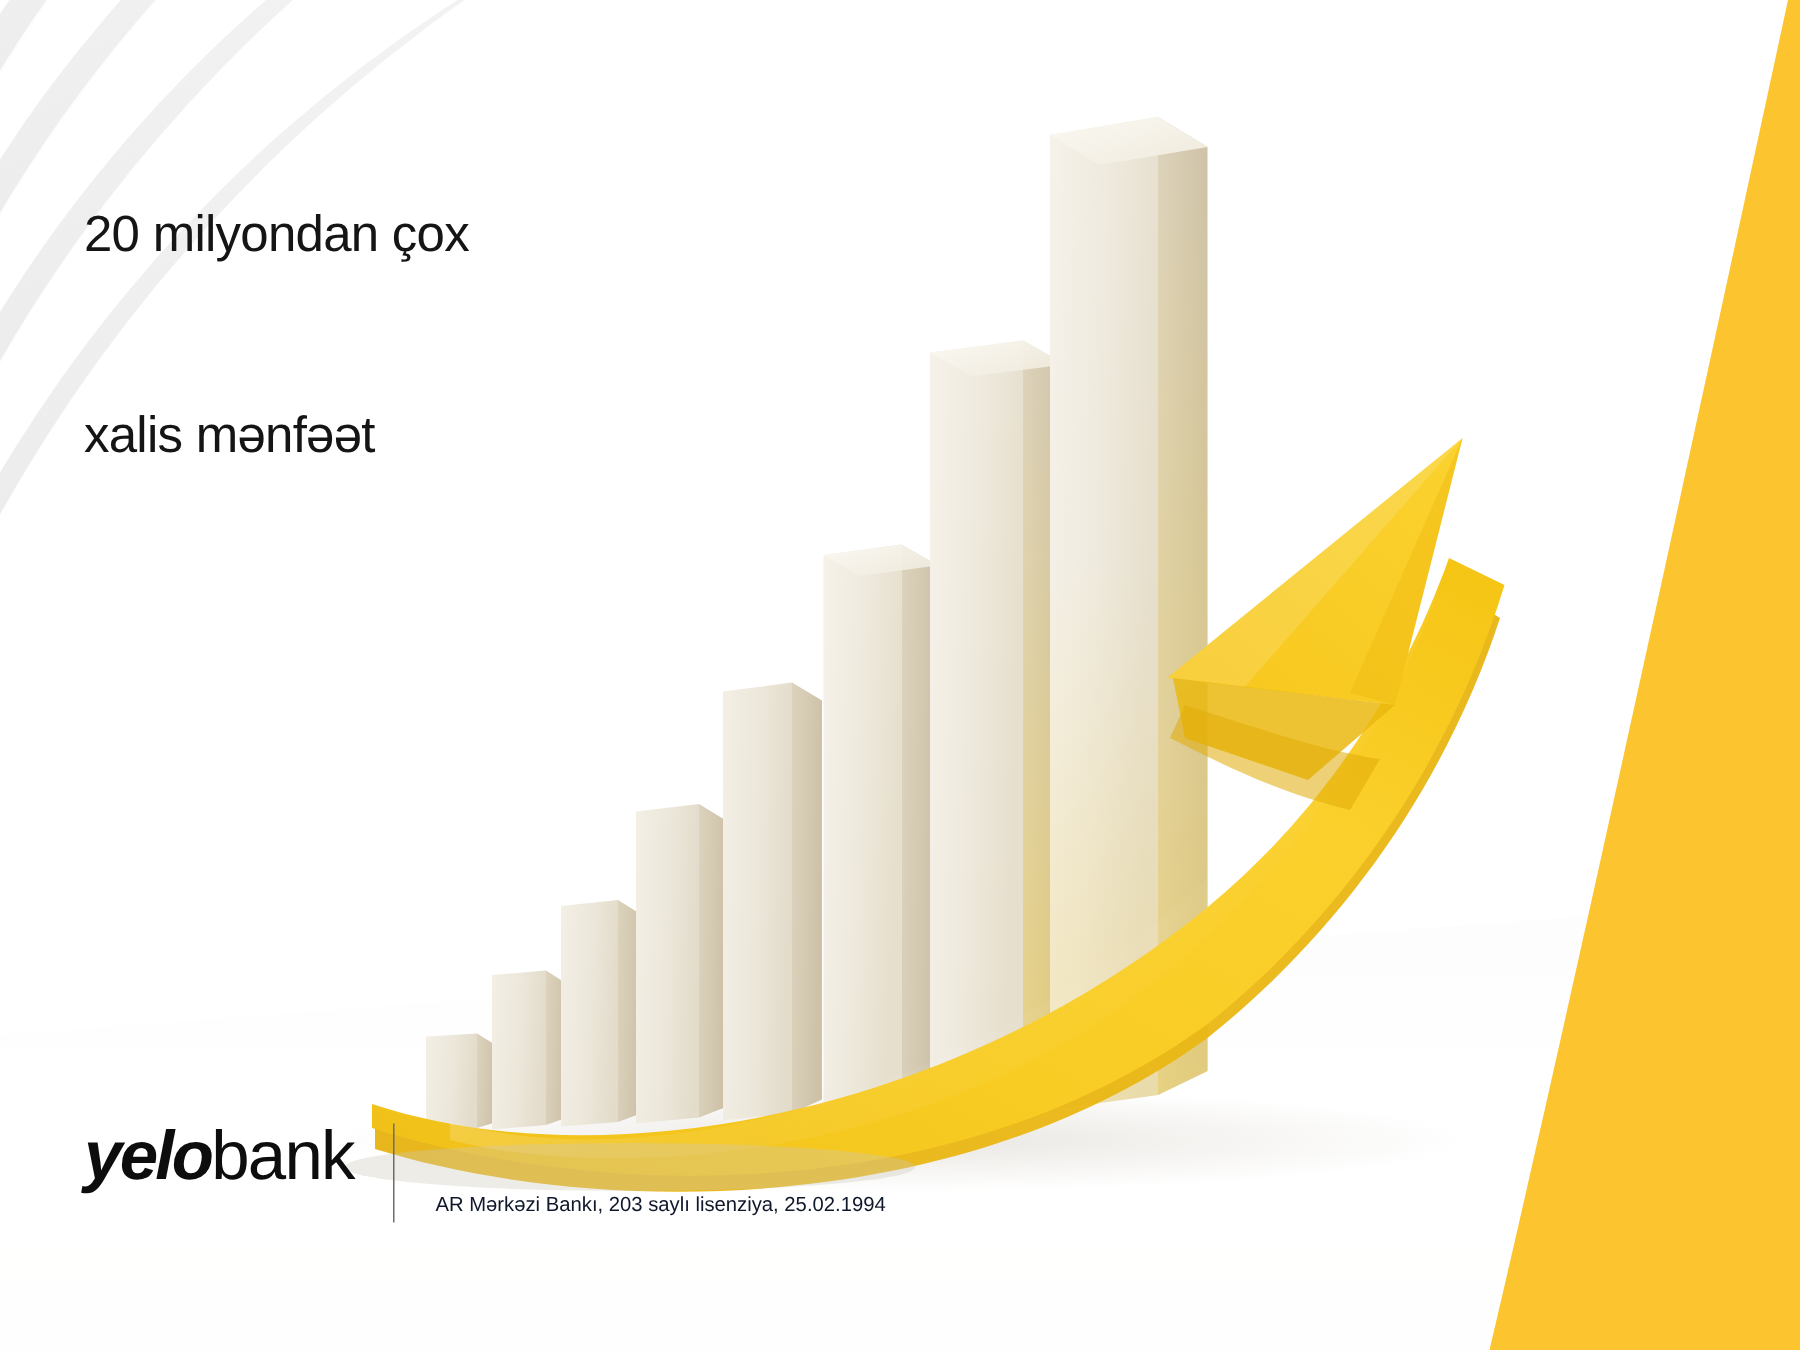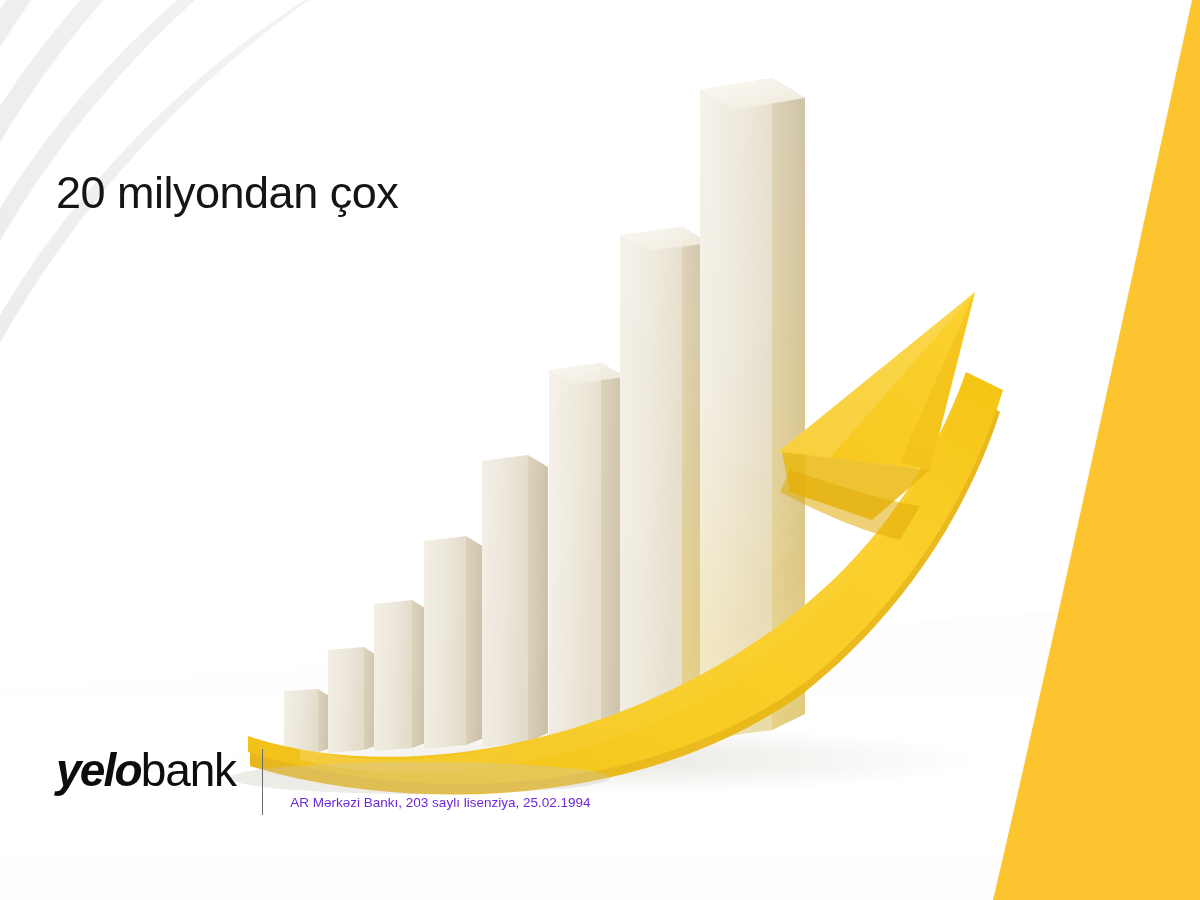--- a/index.html
+++ b/index.html
@@ -27,21 +27,21 @@
   #bg-svg { z-index: 1; }
   #art-svg { z-index: 2; }
   #wedge-svg { z-index: 3; }
 
   
   #headline {
     position: absolute;
     left: 56px;
     top: 44px;
     z-index: 6;
-    font-size: 45px;
+    font-size: 34px;
     font-weight: 500;
     line-height: 1.32;
     letter-spacing: -0.5px;
     color: #151515;
     white-space: pre;
   }
   #headline .hl-line { display: block; }
 
   
   #footer {
@@ -75,21 +75,21 @@
     width: 1.5px;
     height: 66px;
     background: #6d6d6d;
     flex: 0 0 auto;
   }
   #legal {
     padding-left: 27px;
     font-size: 13.5px;
     font-weight: 500;
     line-height: 1.62;
-    color: #6d28d9;
+    color: #0f172a;
     white-space: pre;
   }
   #legal .legal-line { display: block; }
 </style>
 </head>
 <body>
 
 <div id="poster">
 
   <svg id="bg-svg" viewBox="0 0 1200 900" preserveAspectRatio="none">
@@ -287,20 +287,21 @@
     <ellipse cx="420" cy="778" rx="190" ry="16" fill="#cfc9bb" opacity="0.35"></ellipse>
   </svg>
 
   <svg id="wedge-svg" viewBox="0 0 1200 900" preserveAspectRatio="none">
     <path d="M 1192 0 L 1200 0 L 1200 900 L 993 900
              C 1040 700 1110 380 1192 0 Z" fill="#FCC42F"></path>
   </svg>
 
   <div id="headline">
     <span class="hl-line">20 milyondan çox</span>
+    <span class="hl-line">xalis mənfəət</span>
   </div>
 
   <div id="footer">
 
     <div id="logo">
       <span class="logo-yelo">yelo</span><span class="logo-bank">bank</span>
     </div>
 
     <div id="footer-divider"></div>
 

